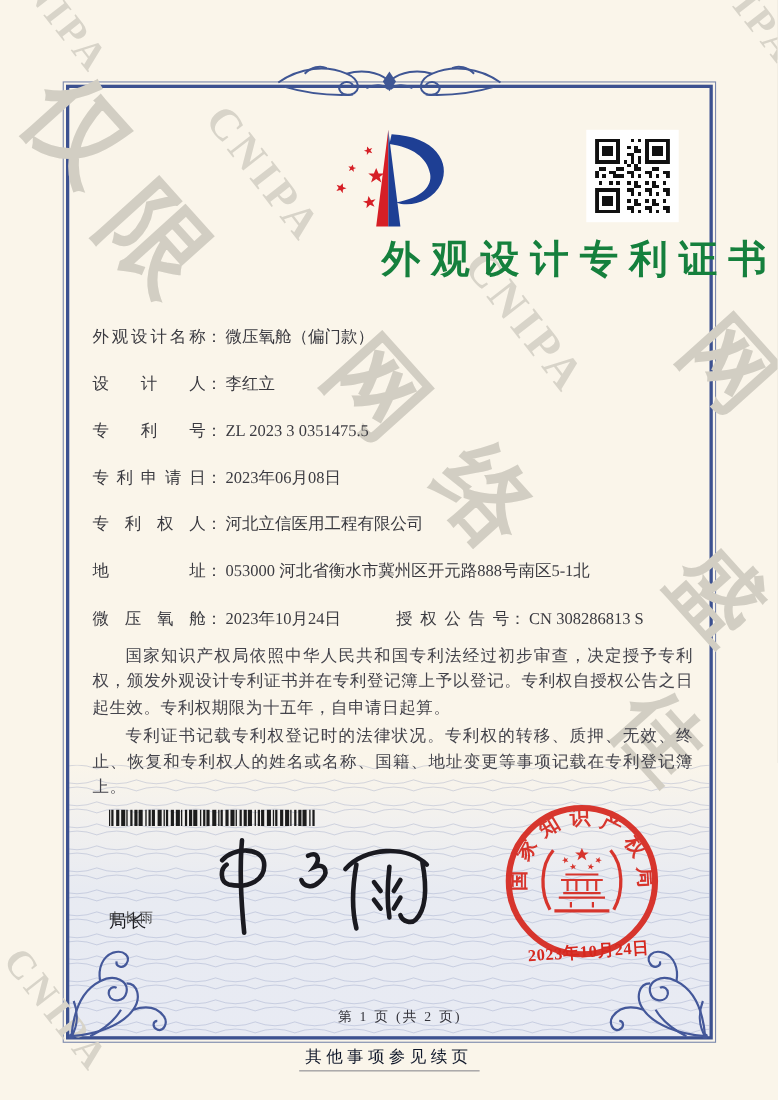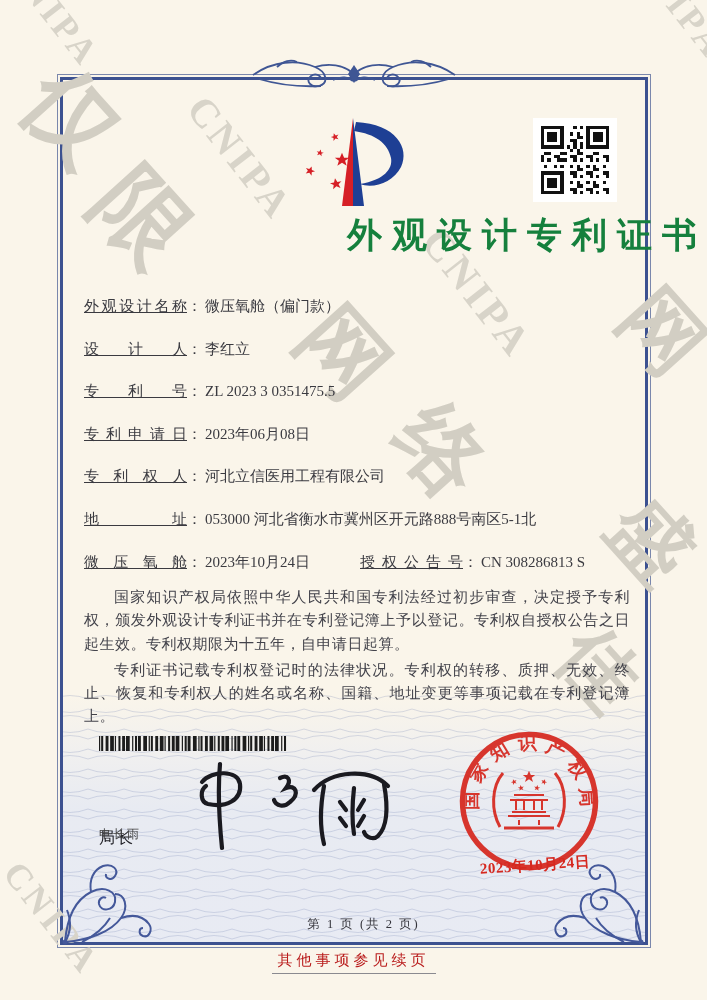--- a/index.html
+++ b/index.html
@@ -48,21 +48,21 @@
   .qr-box svg{position:absolute; left:8px; top:8px;}
   .title{
     left:0; top:212px; width:707px; text-align:right; z-index:4;
     font-size:35px; font-weight:bold; letter-spacing:10px; color:#15803d;
   }
   
   .fields{left:84px; top:297px; width:548px; z-index:4; font-size:15px;}
   .frow{height:21px; margin-bottom:21.6px; position:relative; white-space:nowrap;}
   .flabel{
     display:inline-block; width:103px; vertical-align:baseline;
-    text-align:justify; text-align-last:justify;text-decoration:underline;
+    text-align:justify; text-align-last:justify;
   }
   .fcolon{display:inline-block;}
   .fvalue{margin-left:3px;}
   .grp2{position:absolute; left:276px; top:0;}
   
   .bodytxt{
     left:84px; top:586px; width:546px; z-index:4;
     font-size:15px; line-height:1.55; color:#43434b; text-align:justify;
   }
   .bodytxt p{margin:0 0 3px 0; text-indent:2em; letter-spacing:0.5px;}
@@ -81,21 +81,21 @@
   .seal-date{
     left:468px; top:856px; width:134px; text-align:center; z-index:6;
     color:#d6281f; font-size:15px; font-weight:bold; transform:rotate(-4deg);
     letter-spacing:0.5px;
   }
   
   .page-num{left:57px; top:916px; width:613px; text-align:center;
     font-size:12.5px; letter-spacing:2px; z-index:4; color:#33333a;}
   .cont-note{left:0; top:951px; width:707px; text-align:center; z-index:4;}
   .cont-note span{
-    display:inline-block; font-size:15px; letter-spacing:4px; color:#b91c1c;
+    display:inline-block; font-size:15px; letter-spacing:4px; color:#0f172a;
     border-bottom:1px solid #8a8a90; padding:0 6px 3px 6px;
   }
 </style>
 </head>
 <body>
 
 <div class="page">
 
   <div>
     <div class="wm latin abs" style="left:-14px; top:-8px;  font-size:36px;">CNIPA</div>

